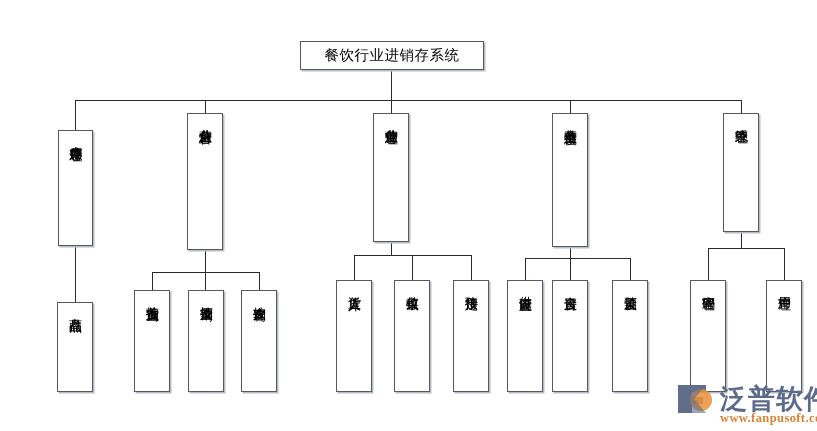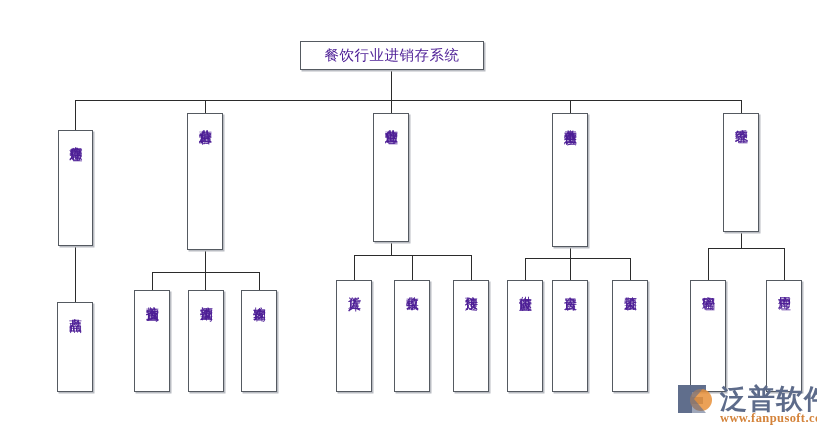--- a/index.html
+++ b/index.html
@@ -26,21 +26,21 @@
     border: 1px solid #555a61;
     box-shadow: 1.5px 1.5px 0 0 #b9bcc2;
     display: flex;
     align-items: flex-start;
     justify-content: center;
     z-index: 3;
   }
   .node .label {
     font-size: 13px;
     line-height: 1.06;
-    color: #4c1d95;
+    color: #000000;
     letter-spacing: 0px;
     text-align: right;
   }
 
   
   .node.horiz {
     align-items: center;
   }
   .node.horiz .label {
     writing-mode: horizontal-tb;

